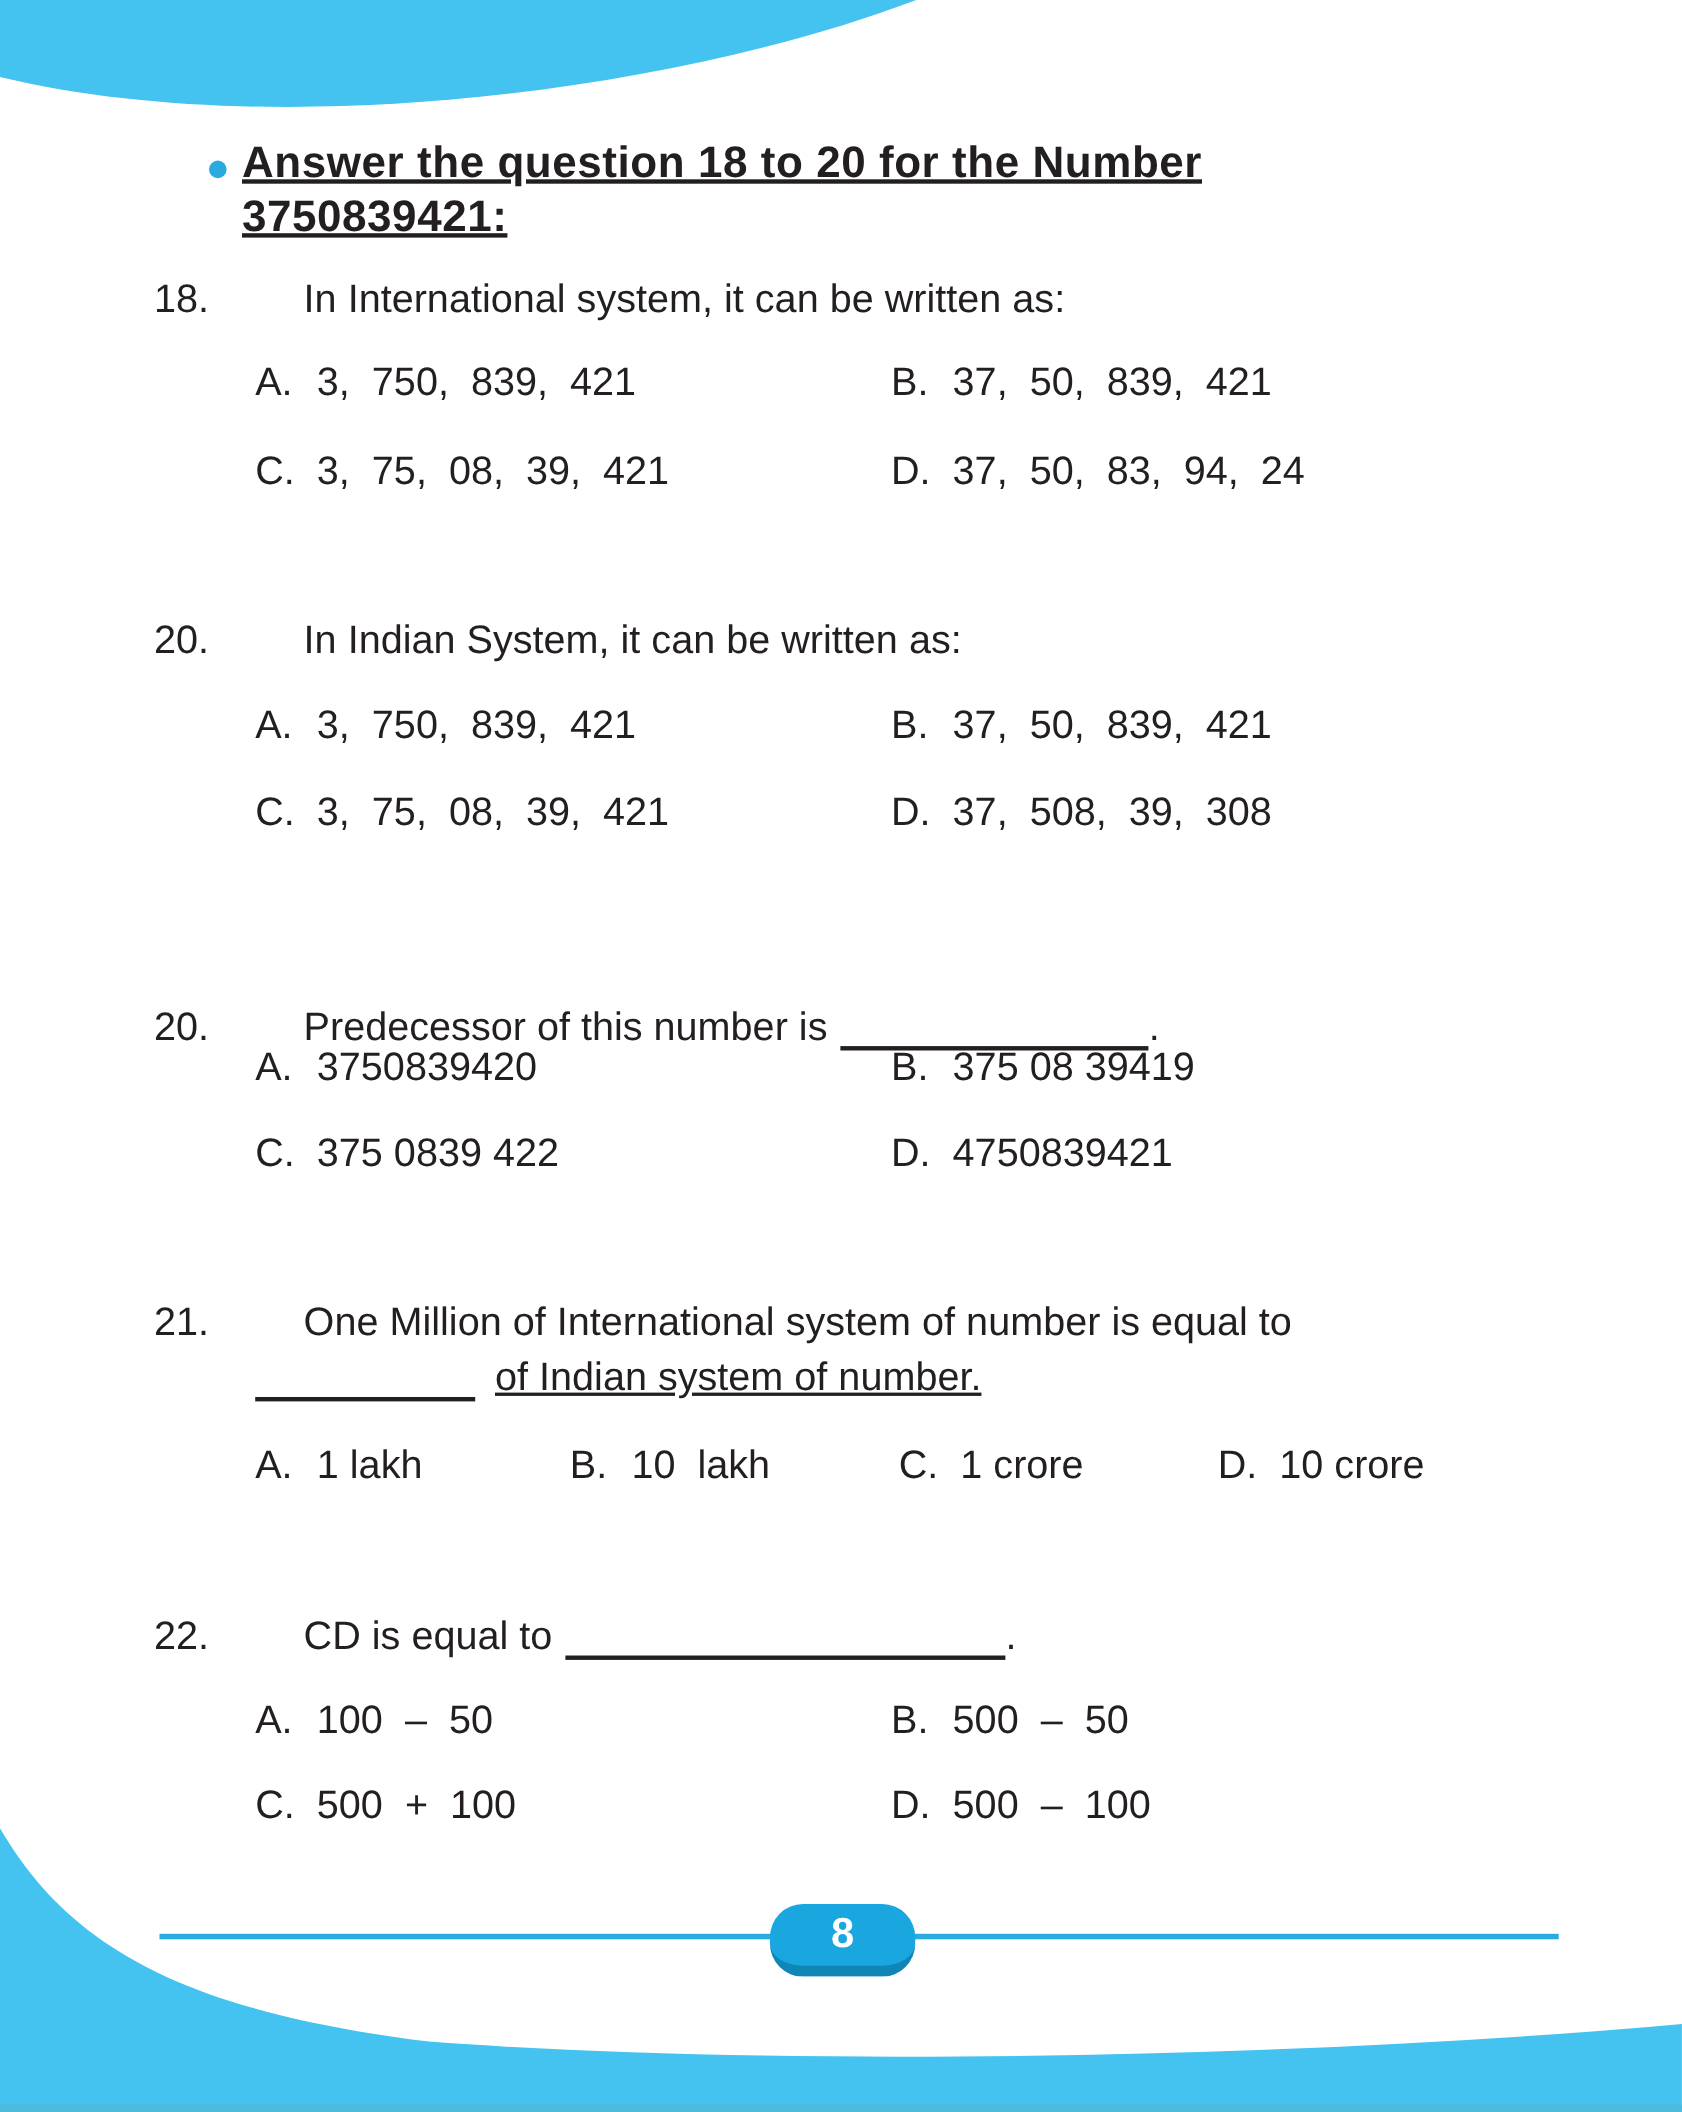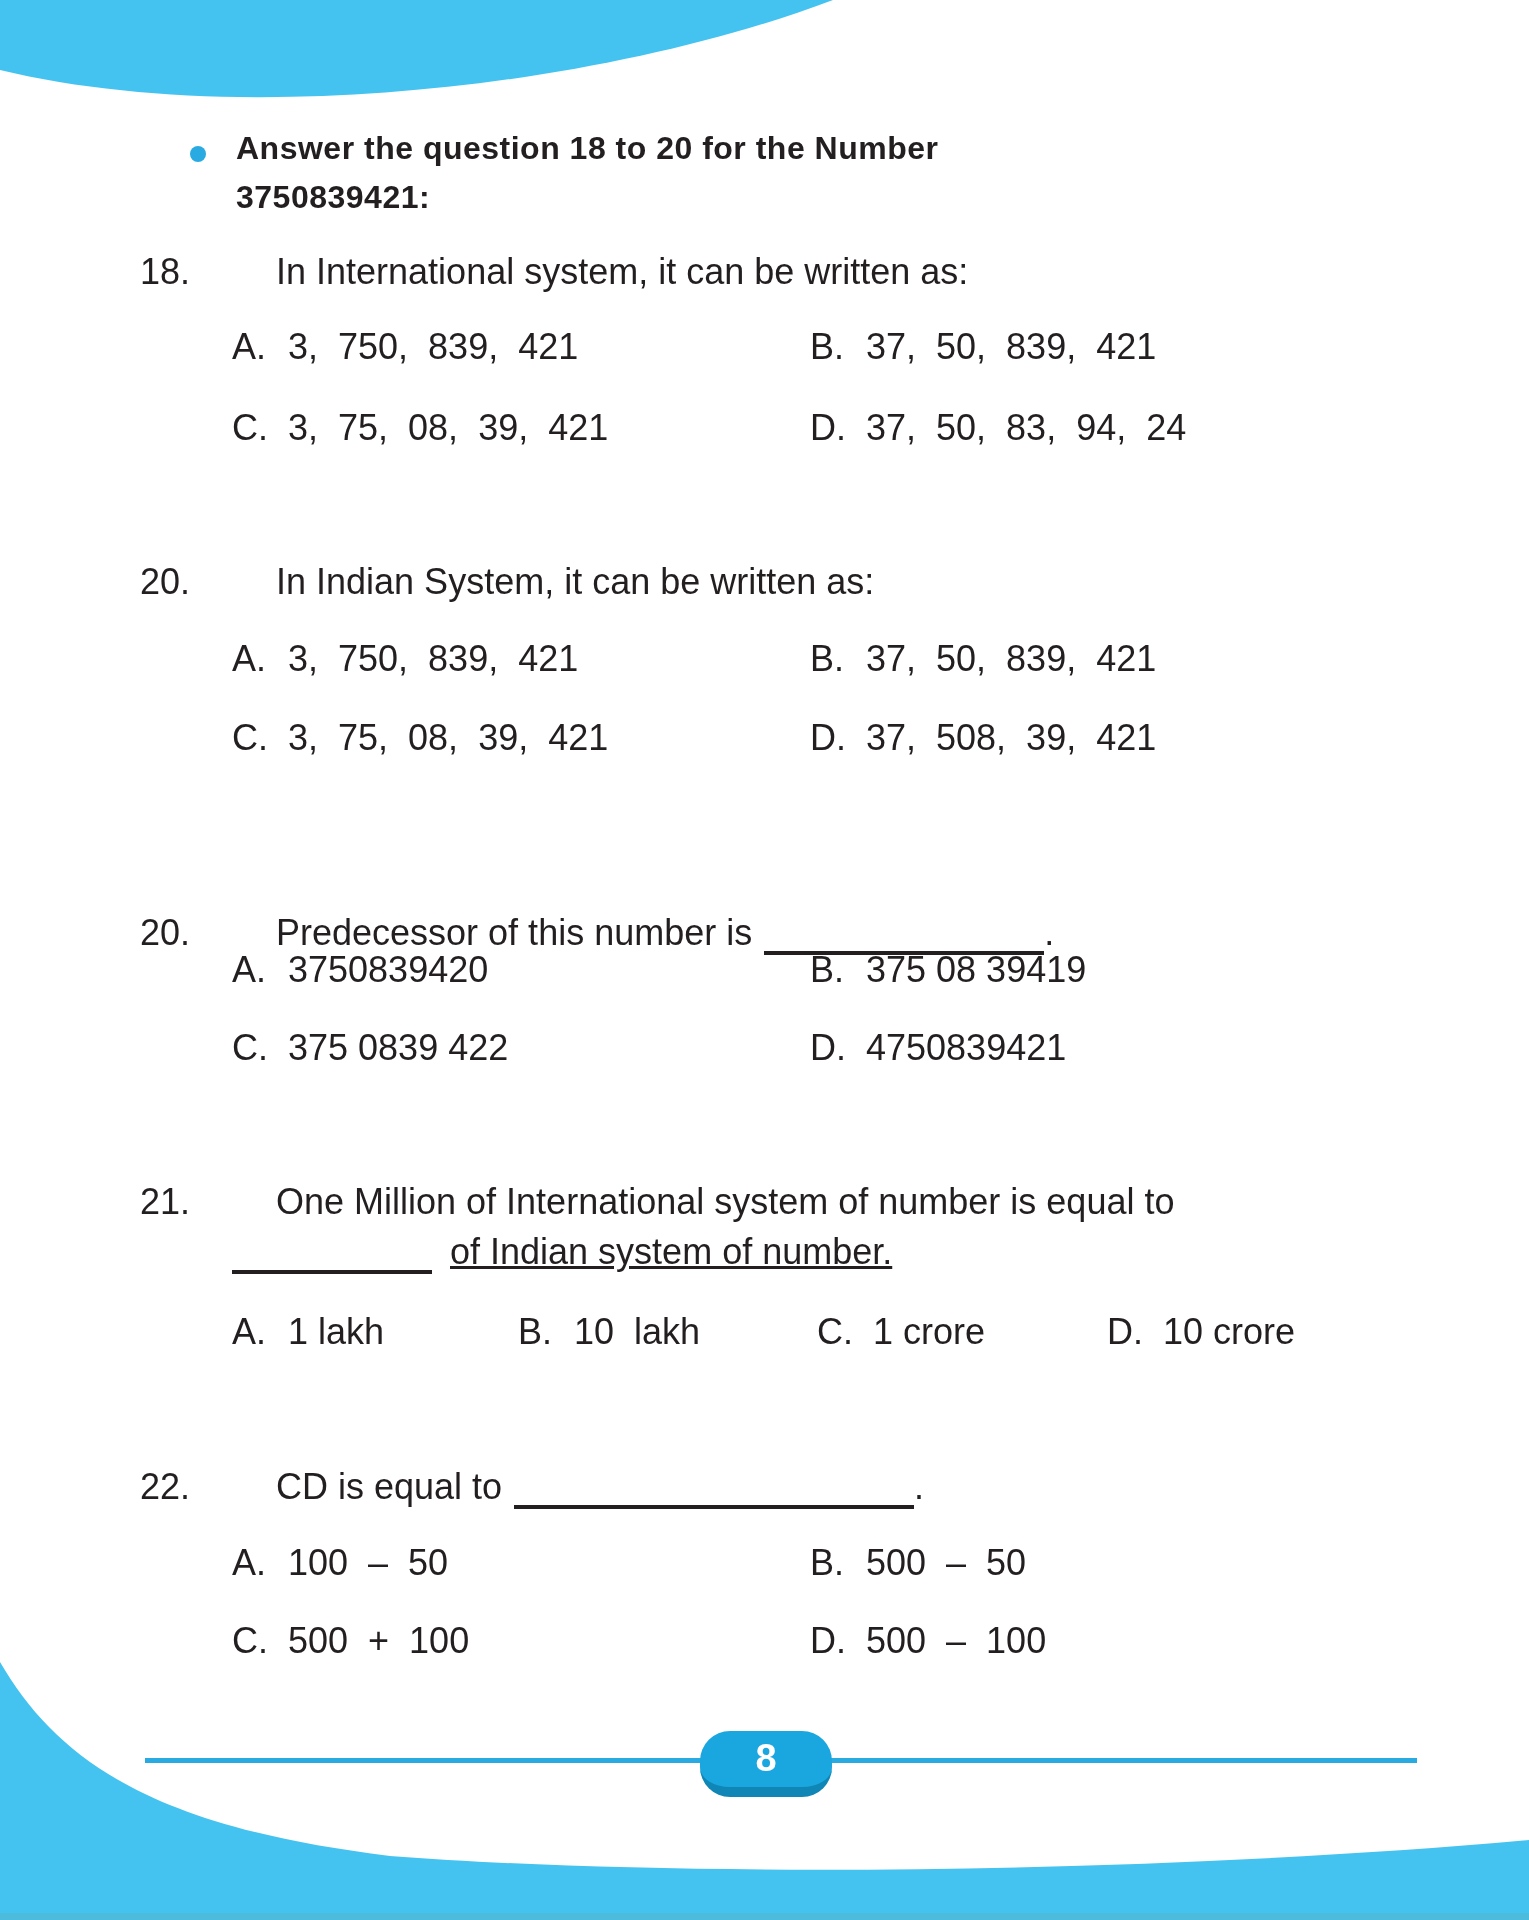--- a/index.html
+++ b/index.html
@@ -40,25 +40,26 @@
     background: var(--bottom-strip, #4DBBDC);
   }
 
   
   .header-bullet {
     position: absolute; left: 190px; top: 146px;
     width: 16px; height: 16px; border-radius: 50%;
     background: var(--bullet-blue, #29ABE2);
   }
   .header-title {
-    position: absolute; left: 236px; top: 124px;
+    position: absolute; left: 220px; top: 124px;
     width: 1060px;
-    font-size: 32px; font-weight: bold;
+    font-size: 40px; font-weight: bold;
     line-height: 49px;
     letter-spacing: 0.5px;
+    text-decoration: underline;
   }
 
   
   .q-row {
     position: absolute; left: 140px; right: 60px;
     display: flex; align-items: baseline;
     font-size: 36px; line-height: 44px; gap: 44px;
   }
   .q-num { width: 92px; flex: none; }
   .q-text { flex: 1; }
@@ -169,21 +170,21 @@
       <span class="val">37,  50,  839,  421</span>
     </span>
   </div>
   <div class="opt-row" id="q19-opts2">
     <span class="opt colA">
       <span class="letter">C.</span>
       <span class="val">3,  75,  08,  39,  421</span>
     </span>
     <span class="opt colB">
       <span class="letter">D.</span>
-      <span class="val">37,  508,  39,  421</span>
+      <span class="val">37,  508,  39,  308</span>
     </span>
   </div>
 
   <div class="q-row" id="q20-text">
     <span class="q-num">20.</span>
     <span class="q-text"><span>Predecessor of this number is</span><span class="blank w280"></span><span>.</span></span>
   </div>
   <div class="opt-row" id="q20-opts1">
     <span class="opt colA">
       <span class="letter">A.</span>

